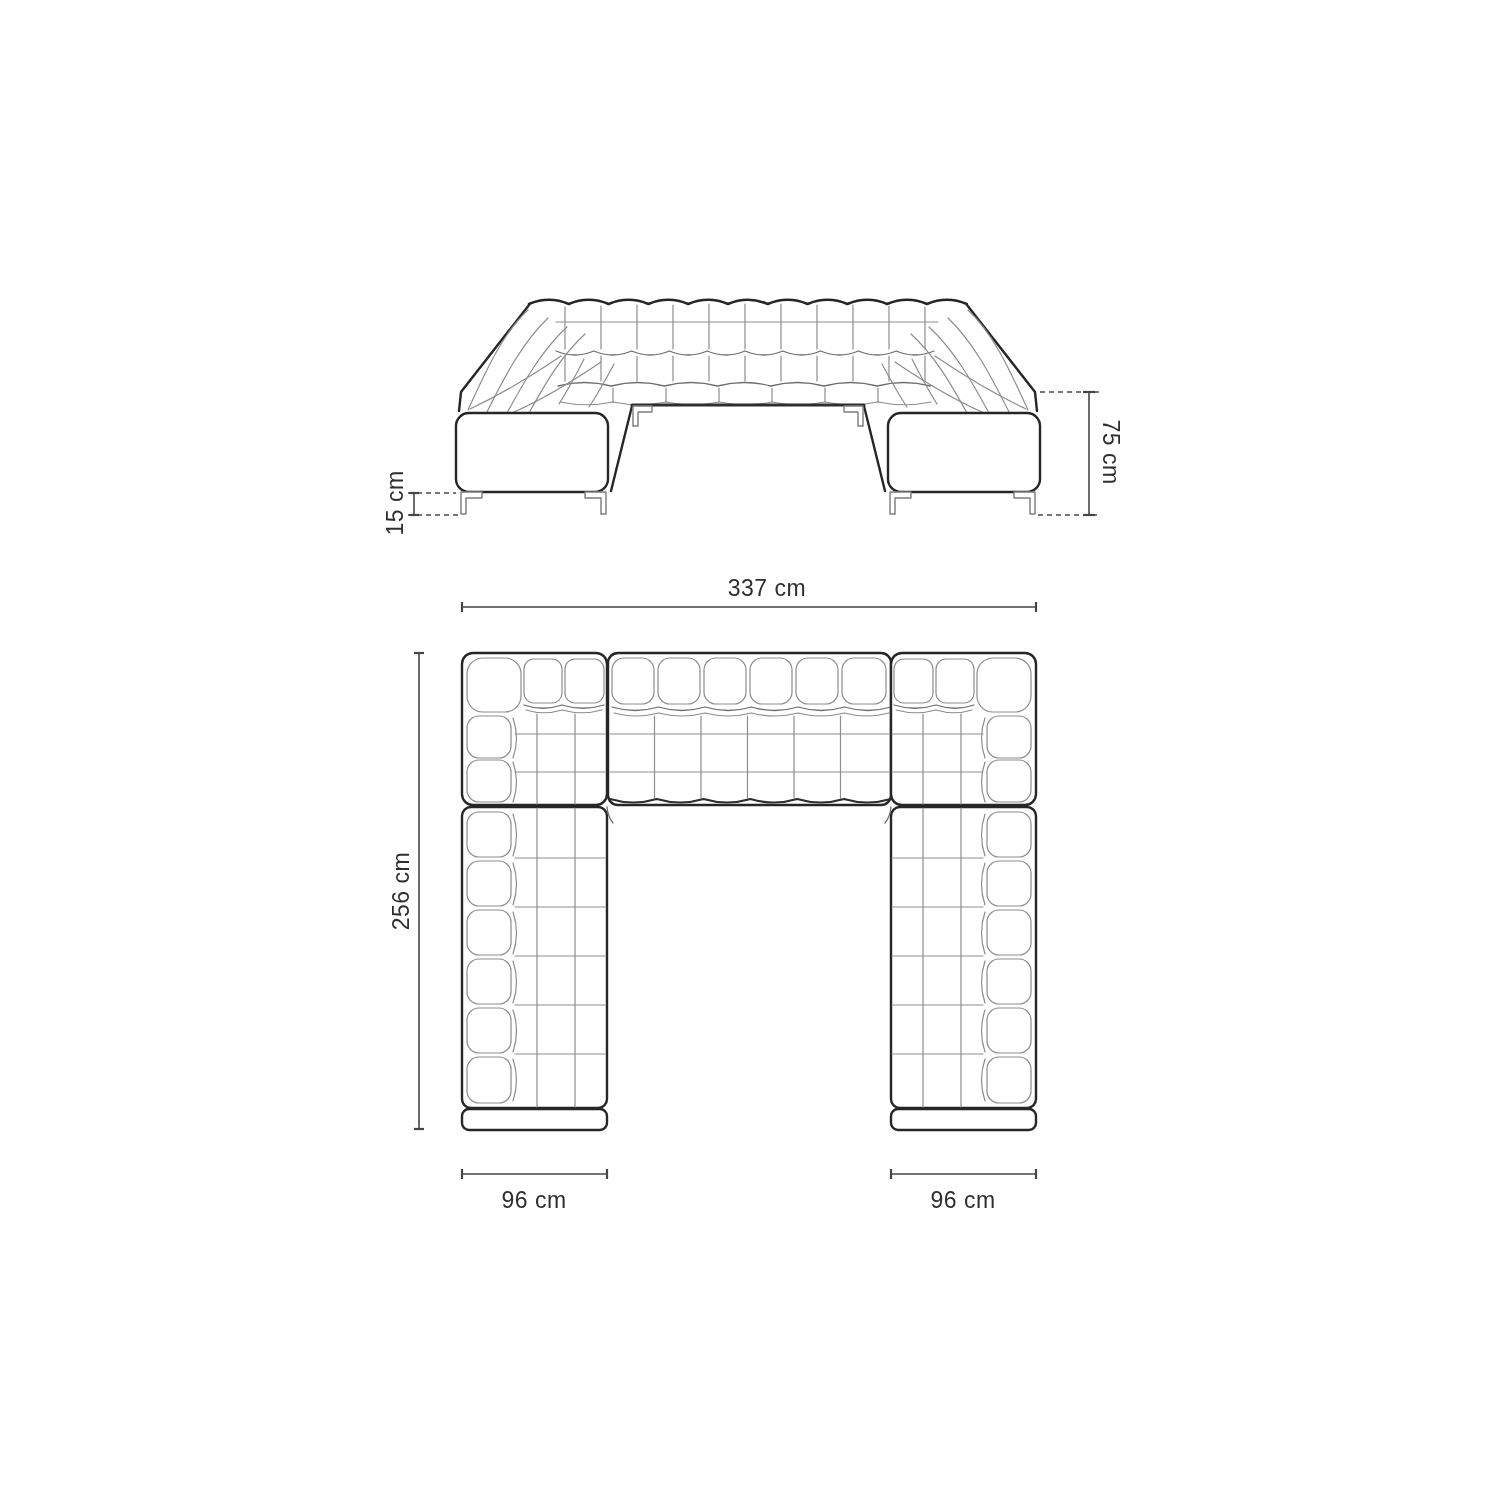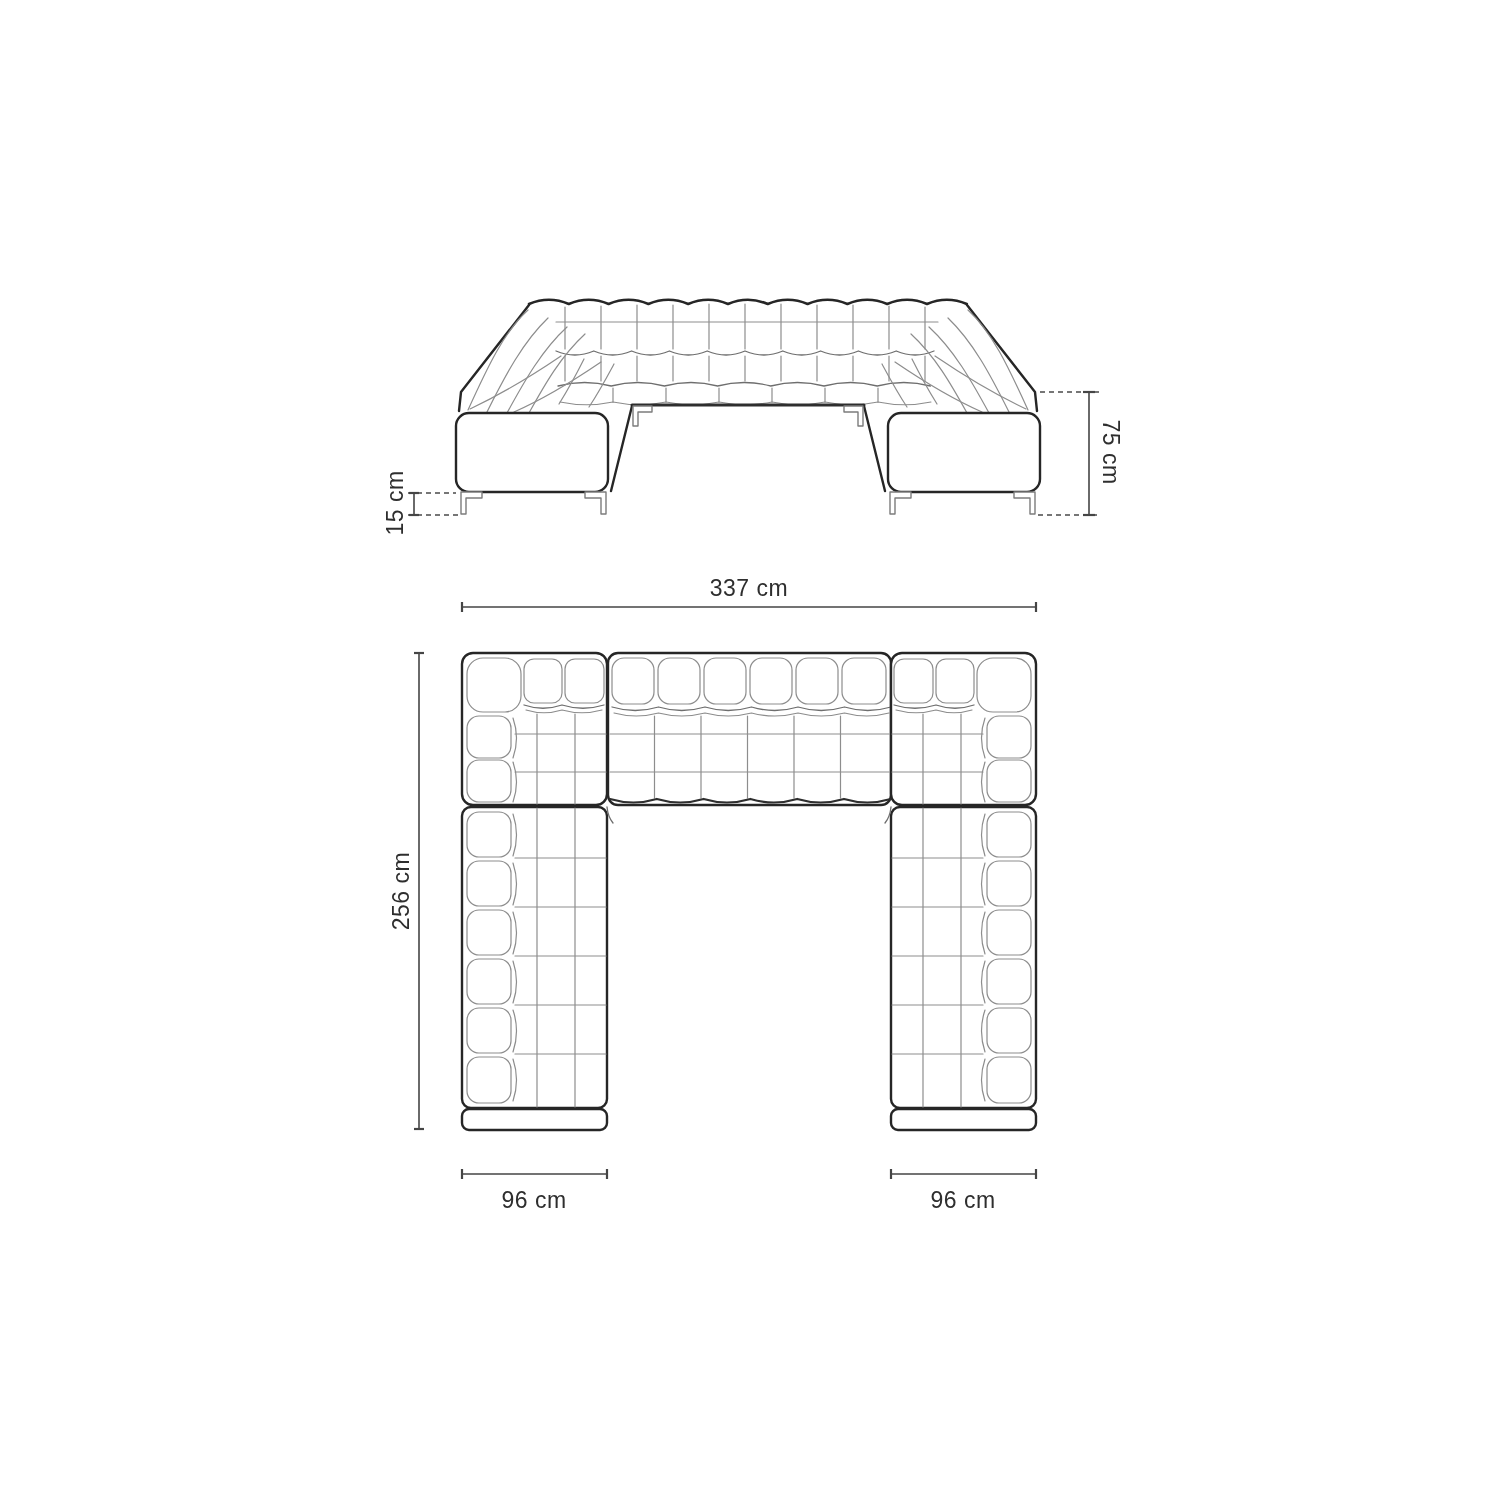--- a/index.html
+++ b/index.html
@@ -226,21 +226,21 @@
         <path class="dimtick" d="M607,1169 V1179"></path>
       </g>
       <g>
         <path class="dim" d="M891,1174 H1036"></path>
         <path class="dimtick" d="M891,1169 V1179"></path>
         <path class="dimtick" d="M1036,1169 V1179"></path>
       </g>
     </g>
   </svg>
 
-  <div class="dim-label" style="left:749px;top:588px;">337 cm</div>
+  <div class="dim-label" style="left:767px;top:588px;">337 cm</div>
 
   <div class="dim-label rot-ccw" style="left:401px;top:891px;">256 cm</div>
 
   <div class="dim-label" style="left:534px;top:1200px;">96 cm</div>
 
   <div class="dim-label" style="left:963px;top:1200px;">96 cm</div>
 
   <div class="dim-label rot-cw" style="left:1110px;top:452px;">75 cm</div>
 
   <div class="dim-label rot-ccw" style="left:395px;top:503px;">15 cm</div>

